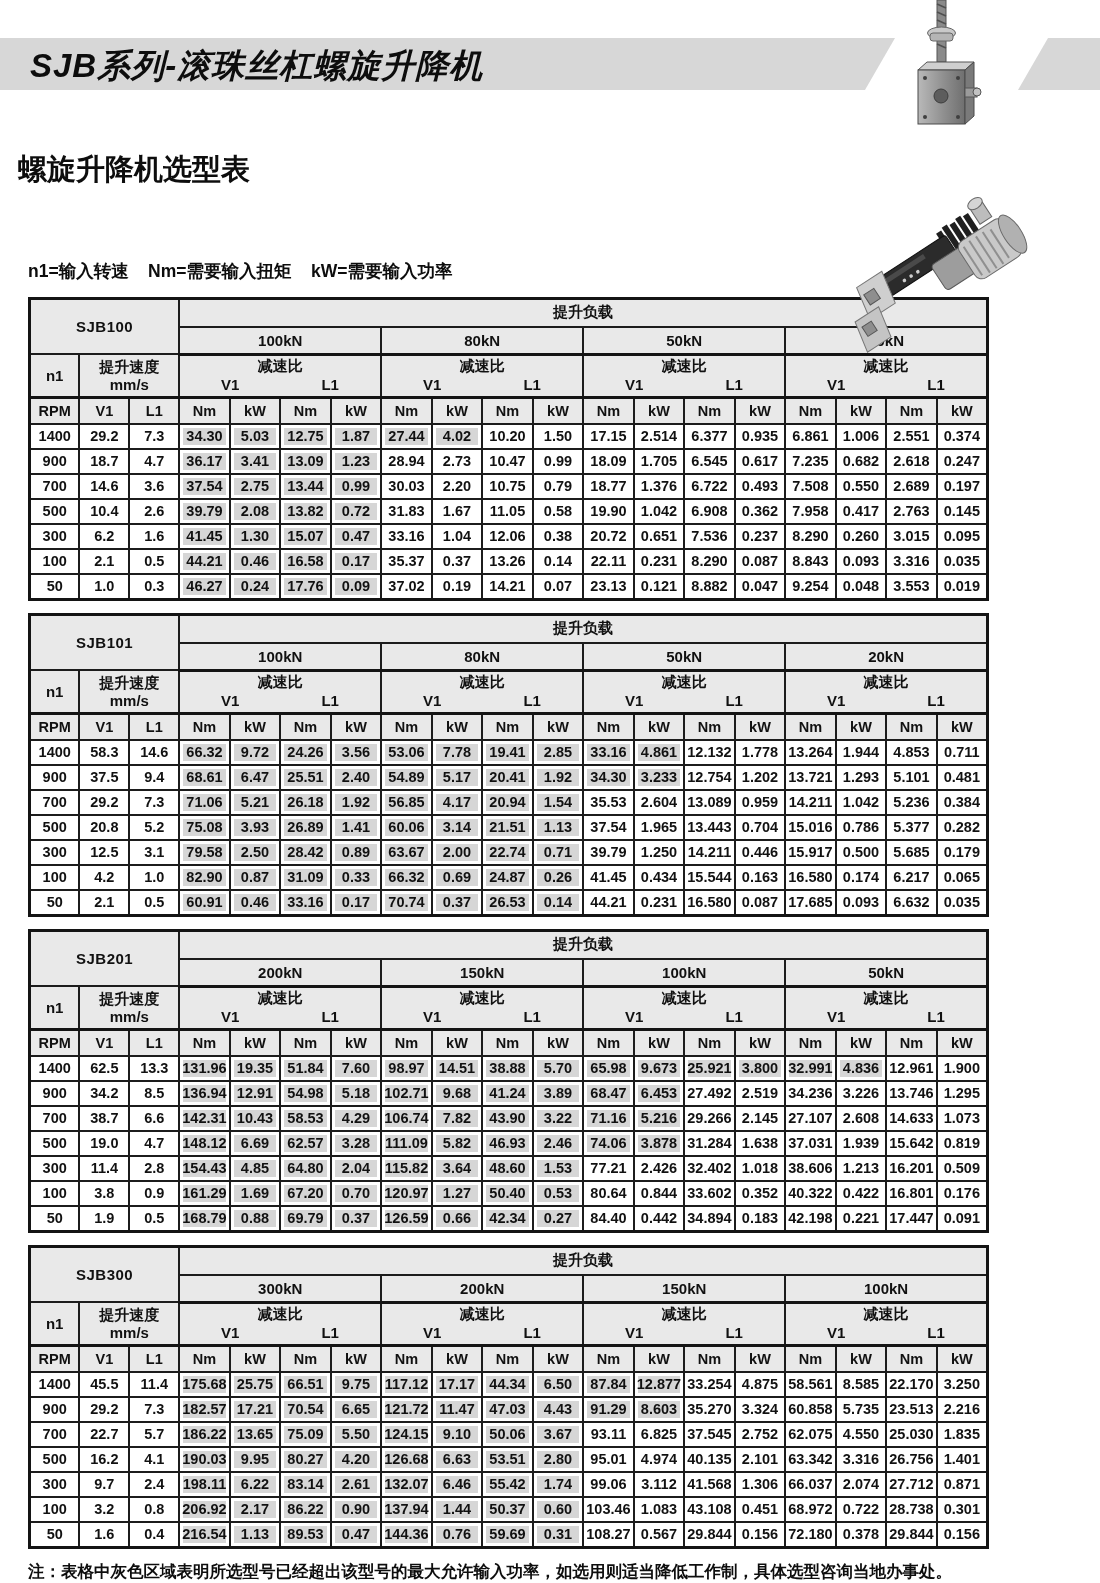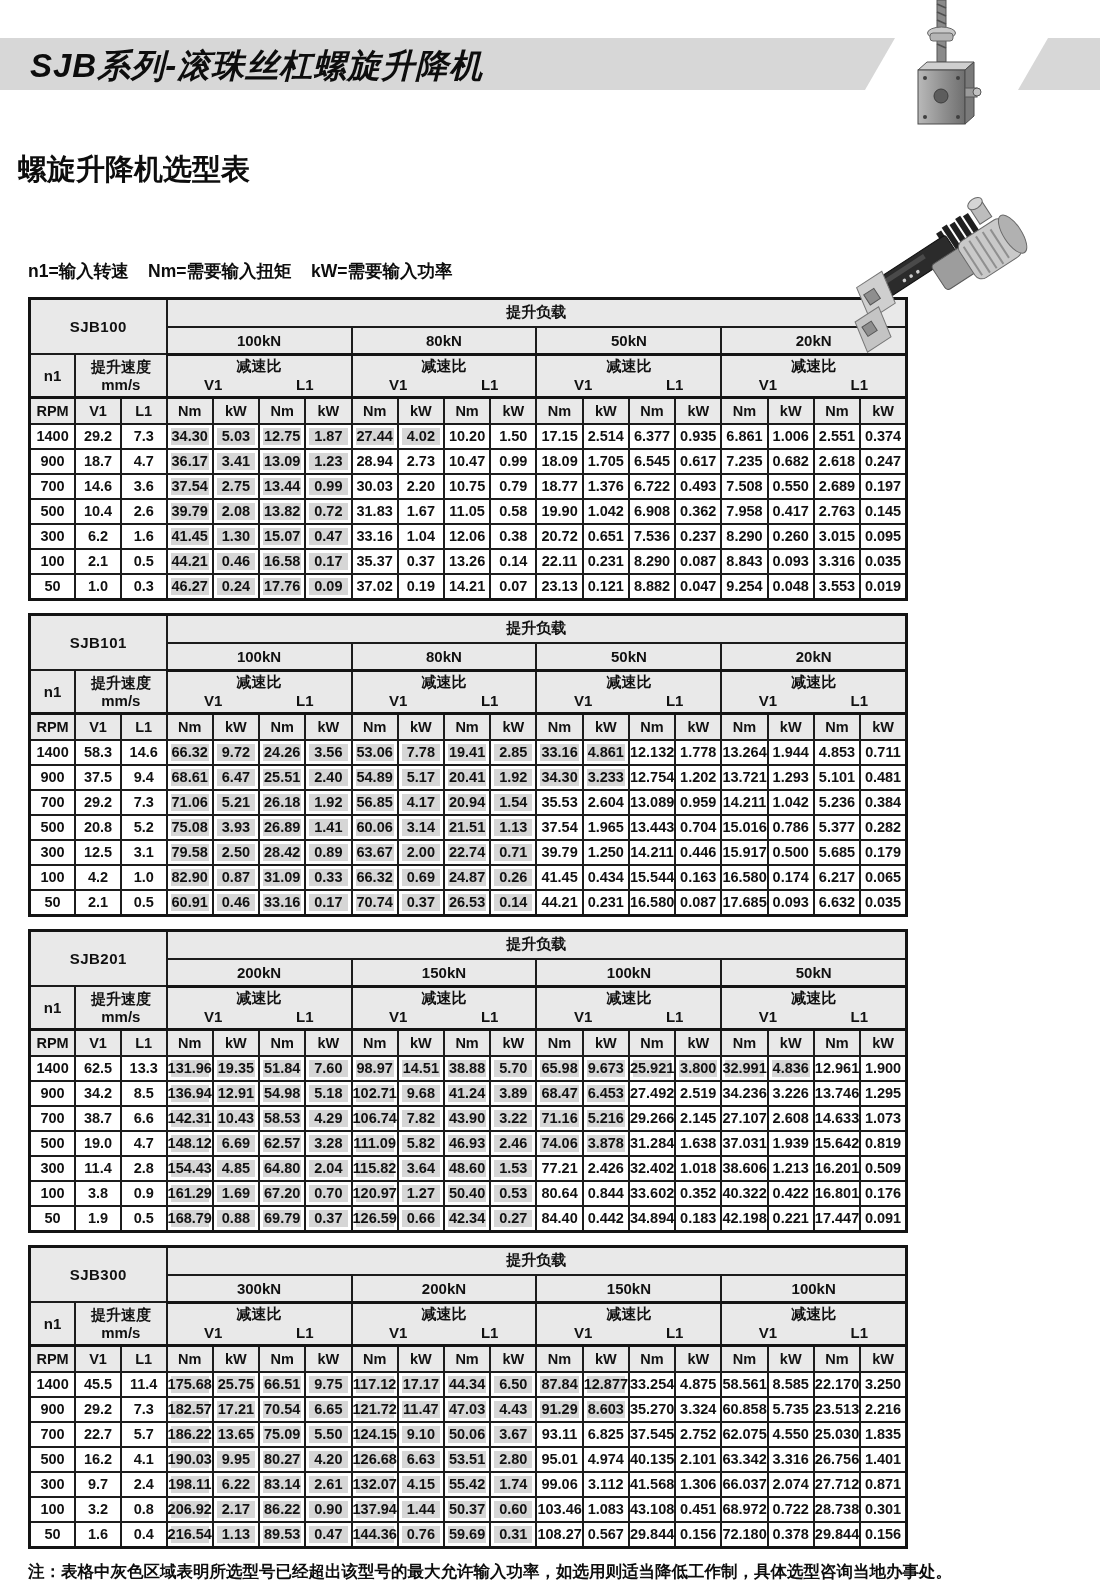--- a/index.html
+++ b/index.html
@@ -26,21 +26,21 @@
   #fig-side{left:830px;top:128px;}
   
   .section-title{
     margin:152px 0 0 18px;font-size:29px;font-weight:bold;line-height:1.2;color:#0d0d0d;
   }
   .legend{
     margin:72px 0 14px 28px;font-size:17.5px;font-weight:bold;white-space:pre;color:#0d0d0d;
   }
   
   table.sel-table{
-    border-collapse:collapse;table-layout:fixed;width:880px;
+    border-collapse:collapse;table-layout:fixed;width:961px;
     margin:0 0 12px 28px;border:3px solid #141414;
   }
   .sel-table th,.sel-table td{
     border:2px solid #1c1c1c;text-align:center;vertical-align:middle;
     padding:0;overflow:hidden;white-space:nowrap;
   }
   .sel-table thead th{background:#e9e9e9;font-weight:bold;}
   .sel-table thead tr.r1 th{height:26px;font-size:15px;}
   .sel-table thead tr.r2 th{height:25px;font-size:15px;border-bottom:3px solid #141414;}
   .sel-table thead tr.r3 th{height:40px;font-size:15px;border-bottom:3px solid #141414;}
@@ -1032,21 +1032,21 @@
       </tr>
       <tr>
         <td>300</td>
         <td>9.7</td>
         <td>2.4</td>
         <td class="shaded">198.11</td>
         <td class="shaded">6.22</td>
         <td class="shaded">83.14</td>
         <td class="shaded">2.61</td>
         <td class="shaded">132.07</td>
-        <td class="shaded">4.15</td>
+        <td class="shaded">6.46</td>
         <td class="shaded">55.42</td>
         <td class="shaded">1.74</td>
         <td>99.06</td>
         <td>3.112</td>
         <td>41.568</td>
         <td>1.306</td>
         <td>66.037</td>
         <td>2.074</td>
         <td>27.712</td>
         <td>0.871</td>

